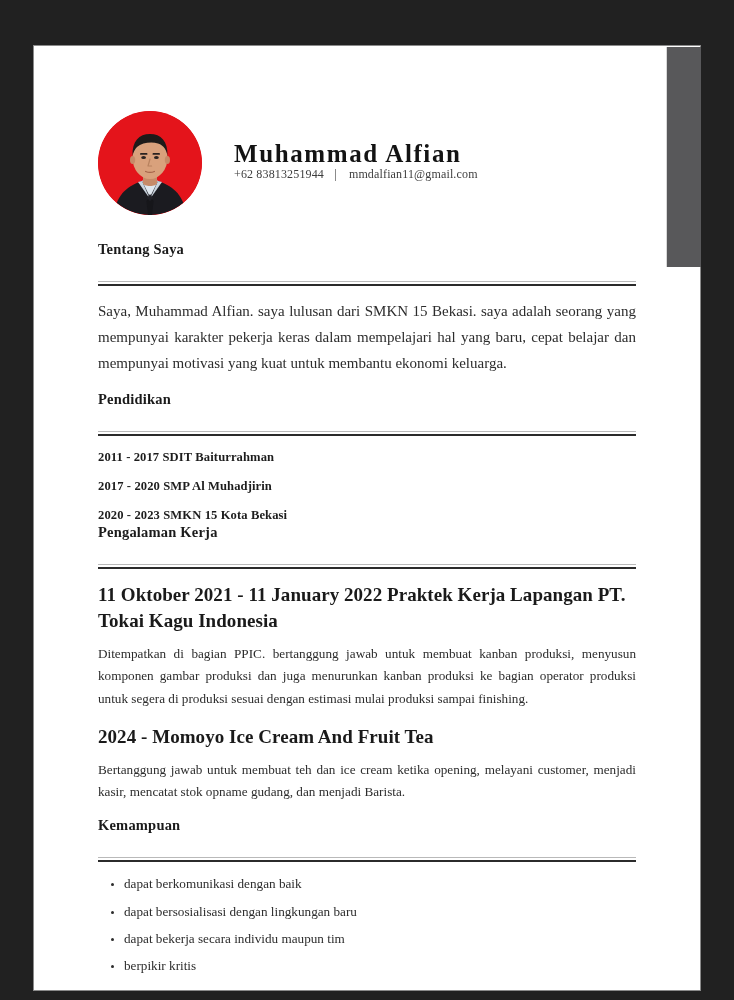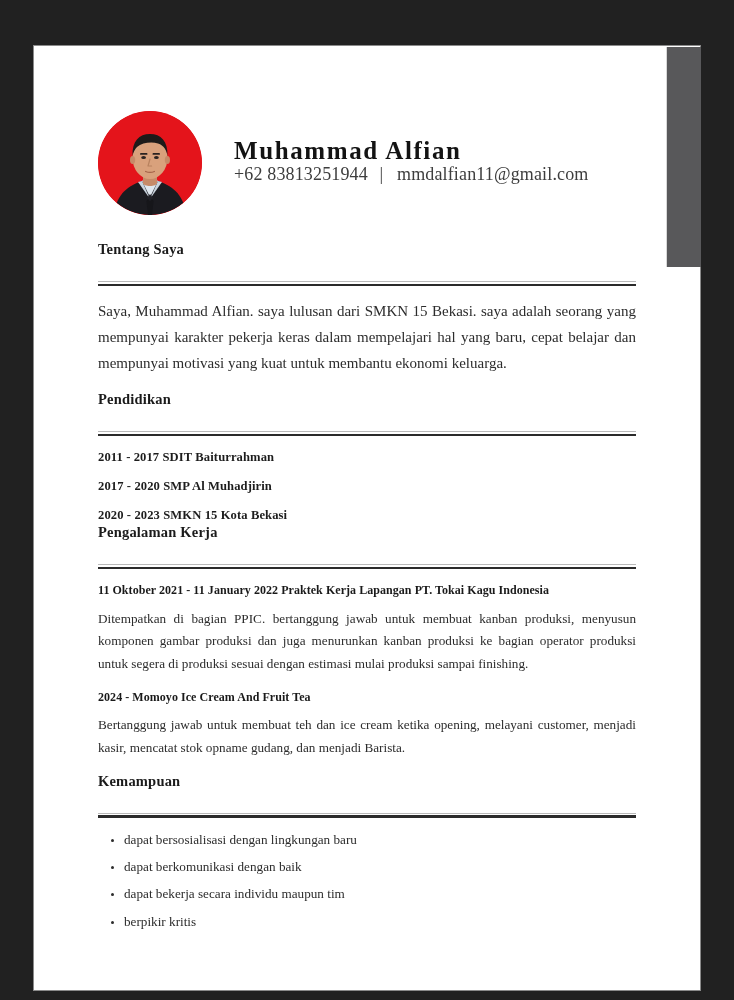--- a/index.html
+++ b/index.html
@@ -88,21 +88,21 @@
   }
   .name {
     font-size: 25px;
     font-weight: bold;
     letter-spacing: 1.6px;
     color: #131313;
     line-height: 1.1;
     white-space: nowrap;
   }
   .contact {
-    font-size: 18px;
+    font-size: 12px;
     color: #3d3d3d;
     letter-spacing: 0.15px;
     white-space: nowrap;
   }
   .contact .sep {
     display: inline-block;
     padding: 0 9px 0 7px;
   }
 
   
@@ -137,21 +137,21 @@
     font-weight: bold;
     color: #1d1d1d;
     line-height: 1.35;
     margin-bottom: 12px;
     letter-spacing: 0.1px;
   }
   .edu-item:last-child { margin-bottom: 0; }
 
   .job { margin-top: 13px; }
   .job-title {
-    font-size: 12px;
+    font-size: 19px;
     font-weight: bold;
     color: #1a1a1a;
     letter-spacing: 0.05px;
     line-height: 1.35;
   }
   .job-desc {
     font-size: 13.2px;
     line-height: 1.72;
     color: #2c2c2c;
     text-align: justify;
@@ -270,22 +270,22 @@
         <div class="job job-second">
           <div class="job-title">2024 - Momoyo Ice Cream And Fruit Tea</div>
           <p class="job-desc">Bertanggung jawab untuk membuat teh dan ice cream ketika opening, melayani customer, menjadi kasir, mencatat stok opname gudang, dan menjadi Barista.</p>
         </div>
       </div>
 
       <div class="section">
         <div class="section-title">Kemampuan</div>
         <div class="section-rule"></div>
         <ul class="skills">
+          <li>dapat berkomunikasi dengan baik</li>
           <li>dapat bersosialisasi dengan lingkungan baru</li>
-          <li>dapat berkomunikasi dengan baik</li>
           <li>dapat bekerja secara individu maupun tim</li>
           <li>berpikir kritis</li>
         </ul>
       </div>
 
     </div>
   </div>
 
   <div class="scrollbar-track"></div>
   <div class="scrollbar-thumb"></div>

